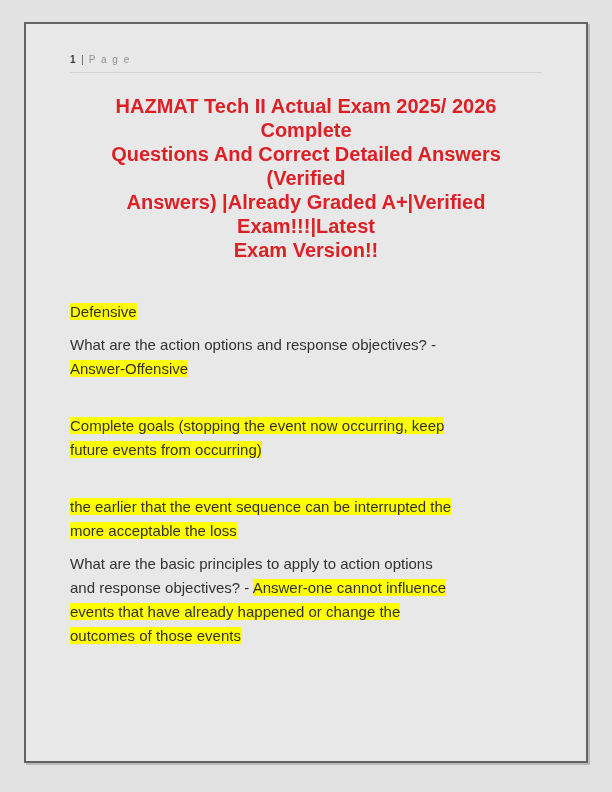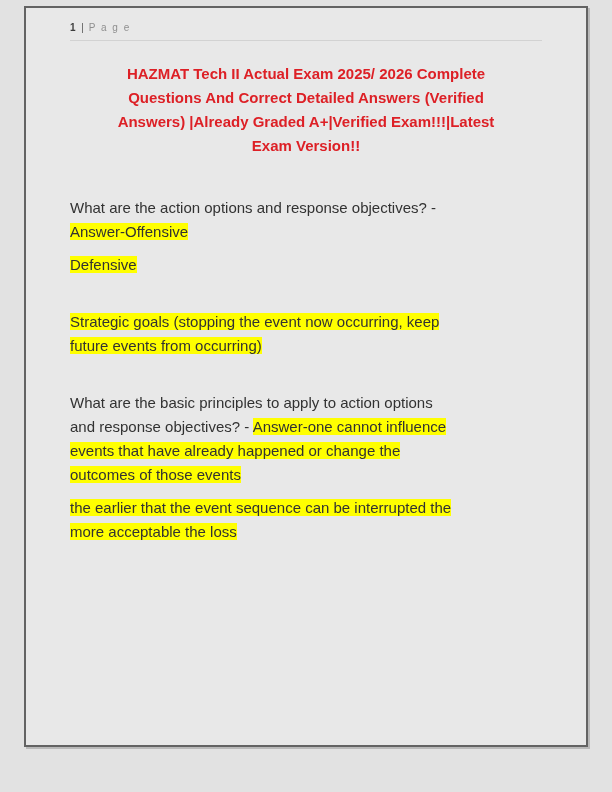--- a/index.html
+++ b/index.html
@@ -13,26 +13,26 @@
   html,body{margin:0;padding:0;}
   body{
     width:612px;height:792px;
     background:var(--outer-bg);
     font-family:"Liberation Sans", sans-serif;
     position:relative;
     overflow:hidden;
   }
   .doc-page{
     position:absolute;
-    left:24px;top:6px;
+    left:24px;top:22px;
     width:564px;height:741px;
     background:var(--page-bg);
     border:2px solid var(--border-col);
     box-shadow:2px 2px 0 rgba(0,0,0,0.18);
-    padding:14px 44px 0 44px;
+    padding:30px 44px 0 44px;
   }
   .page-header{
     font-size:10px;
     color:#8a8a8a;
     border-bottom:1px solid #d2d2d2;
     padding-bottom:7px;
   }
   .page-number{
     font-weight:bold;
     color:#3d3d3d;
@@ -41,21 +41,21 @@
   .header-sep{
     color:#5a5a5a;
     margin:0 2px;
   }
   .page-word{
     color:#8f8f8f;
     letter-spacing:1.5px;
   }
   .doc-title{
     margin:21px 0 38px 0;
-    font-size:15px;
+    font-size:20px;
     font-weight:bold;
     line-height:24px;
     text-align:center;
     color:var(--title-red);
     white-space:pre-wrap;
   }
   .qa-blocks{
     font-size:15px;
     line-height:24px;
     color:#323232;
@@ -84,30 +84,30 @@
     <span class="page-word">P a g e</span>
   </div>
 
   <h1 class="doc-title">HAZMAT Tech II Actual Exam 2025/ 2026 Complete
 Questions And Correct Detailed Answers (Verified
 Answers) |Already Graded A+|Verified Exam!!!|Latest
 Exam Version!!</h1>
 
   <main class="qa-blocks">
       <div class="qa-block">
+        <p class="qa-paragraph"><span class="hl">Defensive</span></p>
         <p class="qa-paragraph"><span class="plain">What are the action options and response objectives? -
 </span><span class="hl">Answer-Offensive</span></p>
-        <p class="qa-paragraph"><span class="hl">Defensive</span></p>
       </div>
       <div class="qa-block">
-        <p class="qa-paragraph"><span class="hl">Strategic goals (stopping the event now occurring, keep
+        <p class="qa-paragraph"><span class="hl">Complete goals (stopping the event now occurring, keep
 future events from occurring)</span></p>
       </div>
       <div class="qa-block">
+        <p class="qa-paragraph"><span class="hl">the earlier that the event sequence can be interrupted the
+more acceptable the loss</span></p>
         <p class="qa-paragraph"><span class="plain">What are the basic principles to apply to action options
 and response objectives? - </span><span class="hl">Answer-one cannot influence
 events that have already happened or change the
 outcomes of those events</span></p>
-        <p class="qa-paragraph"><span class="hl">the earlier that the event sequence can be interrupted the
-more acceptable the loss</span></p>
       </div>
     </main>
 </div>
 
 </body></html>

